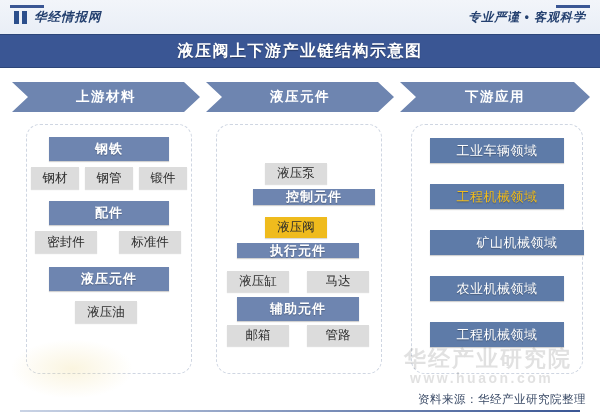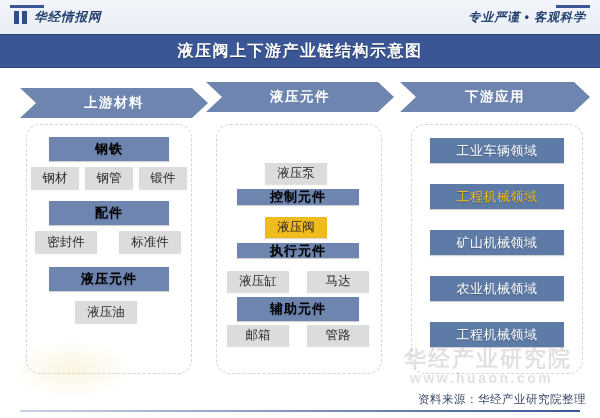--- a/index.html
+++ b/index.html
@@ -46,38 +46,38 @@
   }
 
   
   .chevron{
     position:absolute;top:82px;height:30px;
     background:#6e85b0;
     display:flex;align-items:center;justify-content:center;
     clip-path:polygon(0 0, calc(100% - 16px) 0, 100% 50%, calc(100% - 16px) 100%, 0 100%, 16px 50%);
   }
   .chevron span{color:#ffffff;font-size:13.5px;font-weight:bold;letter-spacing:1.5px;}
-  #chev-up{left:20px;width:188px;margin-top:6px;}
+  #chev-up{left:12px;width:188px;}
   #chev-mid{left:206px;width:188px;}
   #chev-down{left:400px;width:190px;}
 
   
   .panel{
     position:absolute;top:124px;
     border:1.5px dashed #cfd6e2;border-radius:14px;
     background:#ffffff;
   }
   #panel-up{left:26px;width:164px;height:248px;}
   #panel-mid{left:216px;width:164px;height:248px;}
   #panel-down{left:411px;width:170px;height:248px;}
 
   
   .bbox{
     background:#6e85b0;
-    color:#000000;
+    color:#ffffff;
     font-size:13px;font-weight:bold;letter-spacing:1px;
     display:flex;align-items:center;justify-content:center;
     box-shadow:0 1px 1px rgba(0,0,0,.18);
     text-shadow:0 1px 1px rgba(0,0,0,.25);
     position:absolute;
   }
   .gbox{
     background:#dcdcdc;
     color:#2b2b2b;
     font-size:12.5px;
@@ -196,21 +196,21 @@
     <span>液压油</span>
   </div>
 </div>
 
 <div class="panel" id="panel-mid">
 
   <div class="gbox" style="left:48px;top:38px;width:62px;height:21px;">
     <span>液压泵</span>
   </div>
 
-  <div class="bbox" style="left:20px;top:64px;width:122px;height:16px;">
+  <div class="bbox" style="left:36px;top:64px;width:122px;height:16px;">
     <span>控制元件</span>
   </div>
   <div class="ybox" style="left:48px;top:92px;width:62px;height:21px;">
     <span>液压阀</span>
   </div>
 
   <div class="bbox" style="left:20px;top:118px;width:122px;height:15px;">
     <span>执行元件</span>
   </div>
   <div class="gbox" style="left:10px;top:146px;width:62px;height:21px;">
@@ -231,21 +231,21 @@
   </div>
 </div>
 
 <div class="panel" id="panel-down">
   <div class="appbox" style="left:18px;top:13px;width:134px;height:25px;">
     <span>工业车辆领域</span>
   </div>
   <div class="appbox hl" style="left:18px;top:59px;width:134px;height:25px;">
     <span>工程机械领域</span>
   </div>
-  <div class="appbox" style="left:18px;top:105px;width:134px;height:25px;">
+  <div class="appbox" style="left:18px;top:105px;width:134px;height:25px;padding-left:20px;">
     <span>矿山机械领域</span>
   </div>
   <div class="appbox" style="left:18px;top:151px;width:134px;height:25px;">
     <span>农业机械领域</span>
   </div>
   <div class="appbox" style="left:18px;top:197px;width:134px;height:25px;">
     <span>工程机械领域</span>
   </div>
 </div>
 

